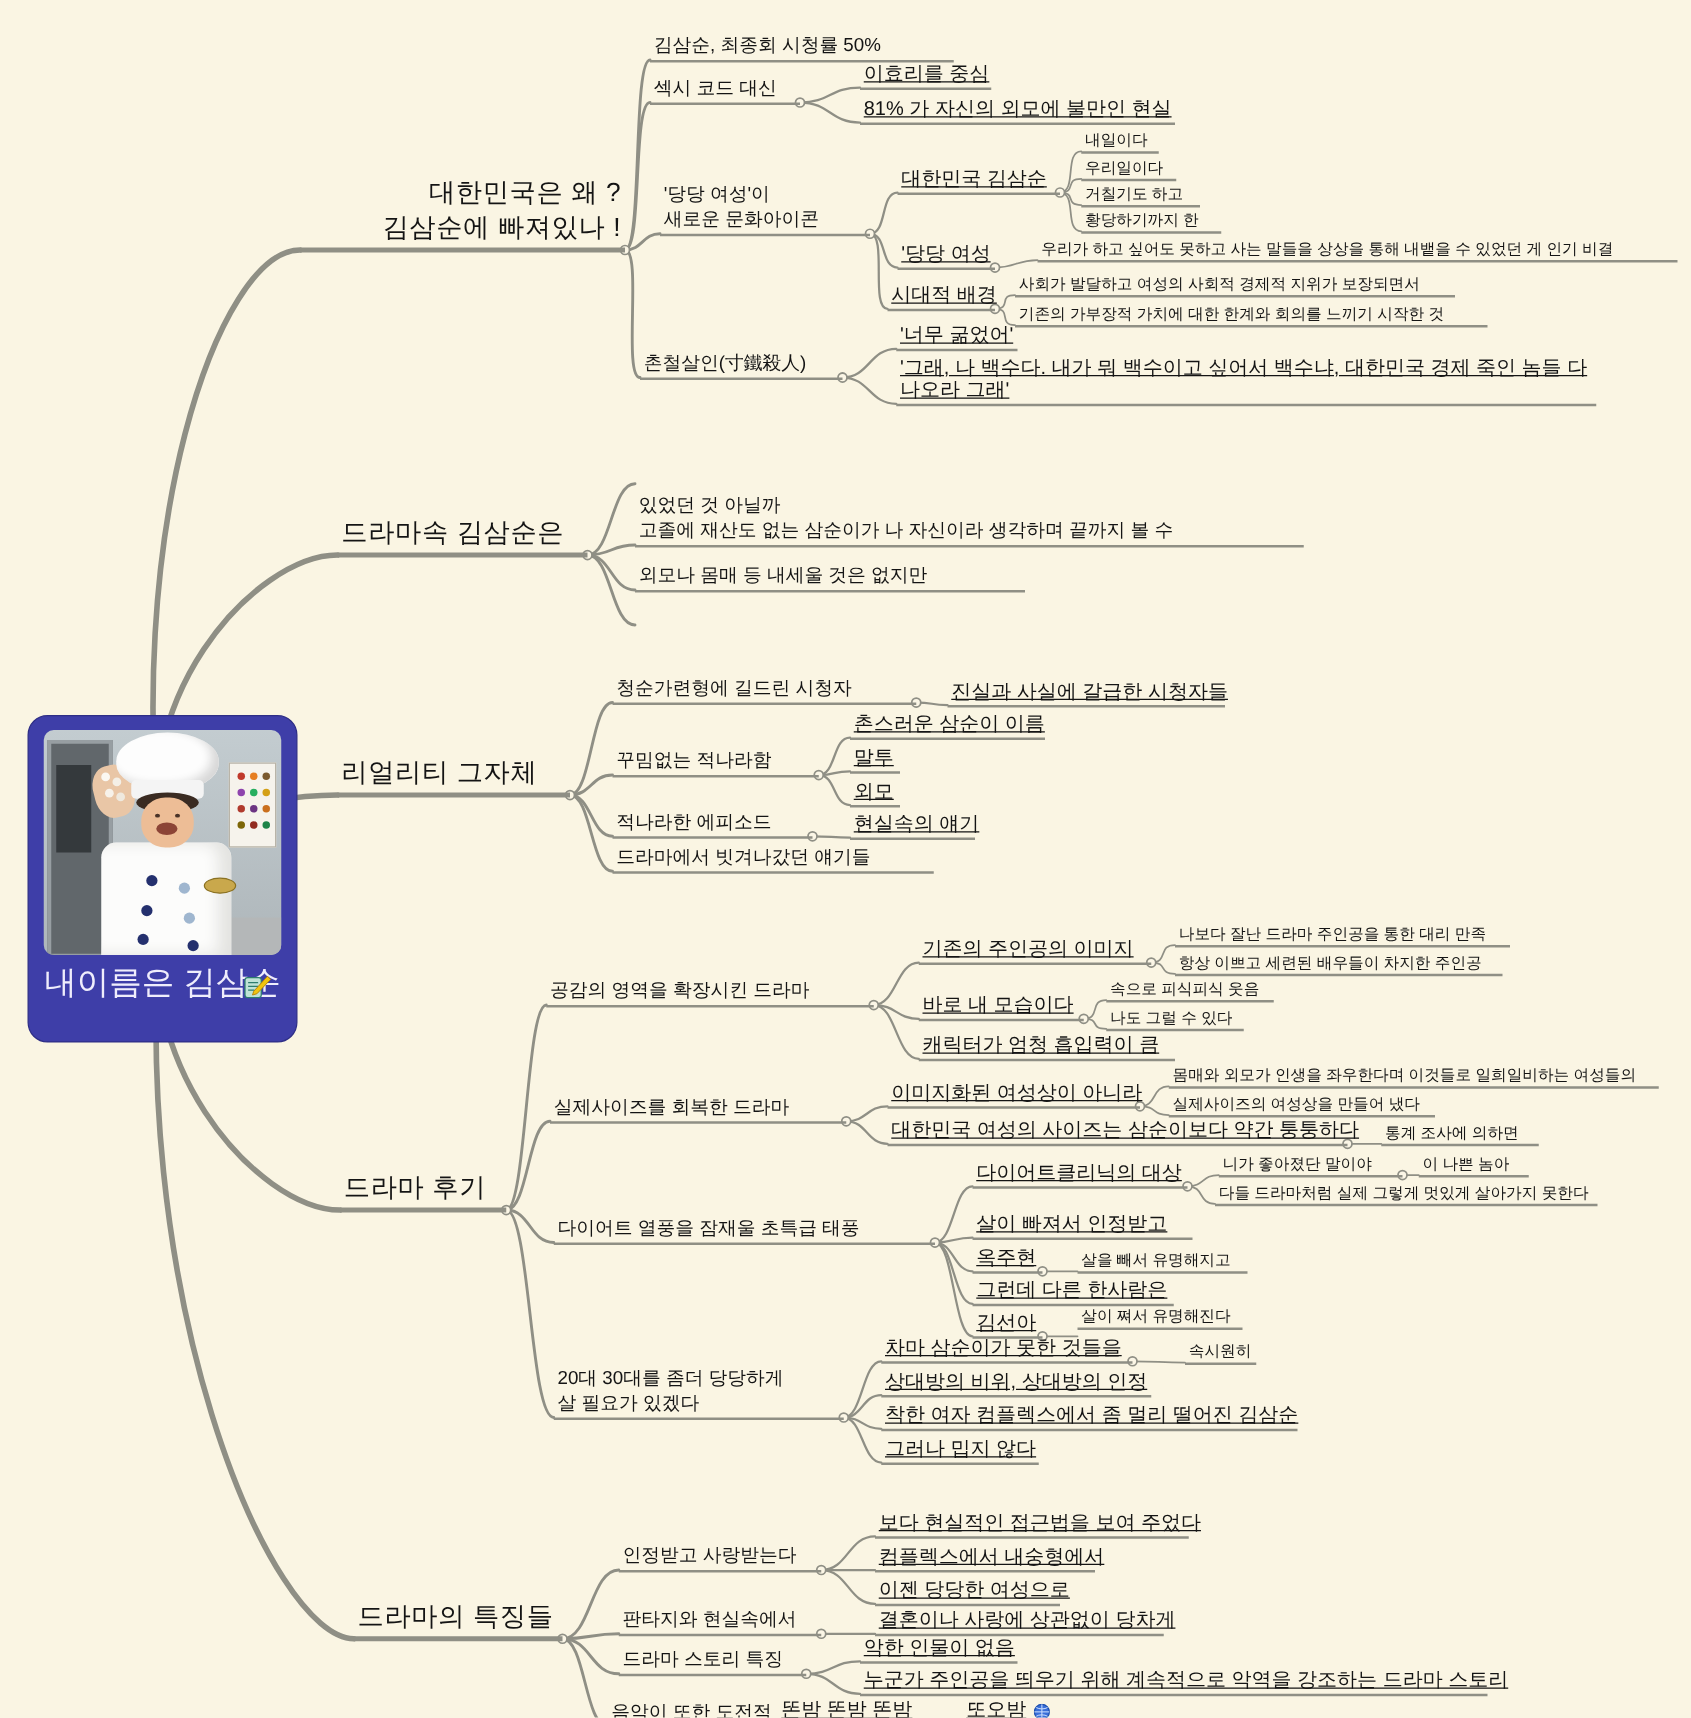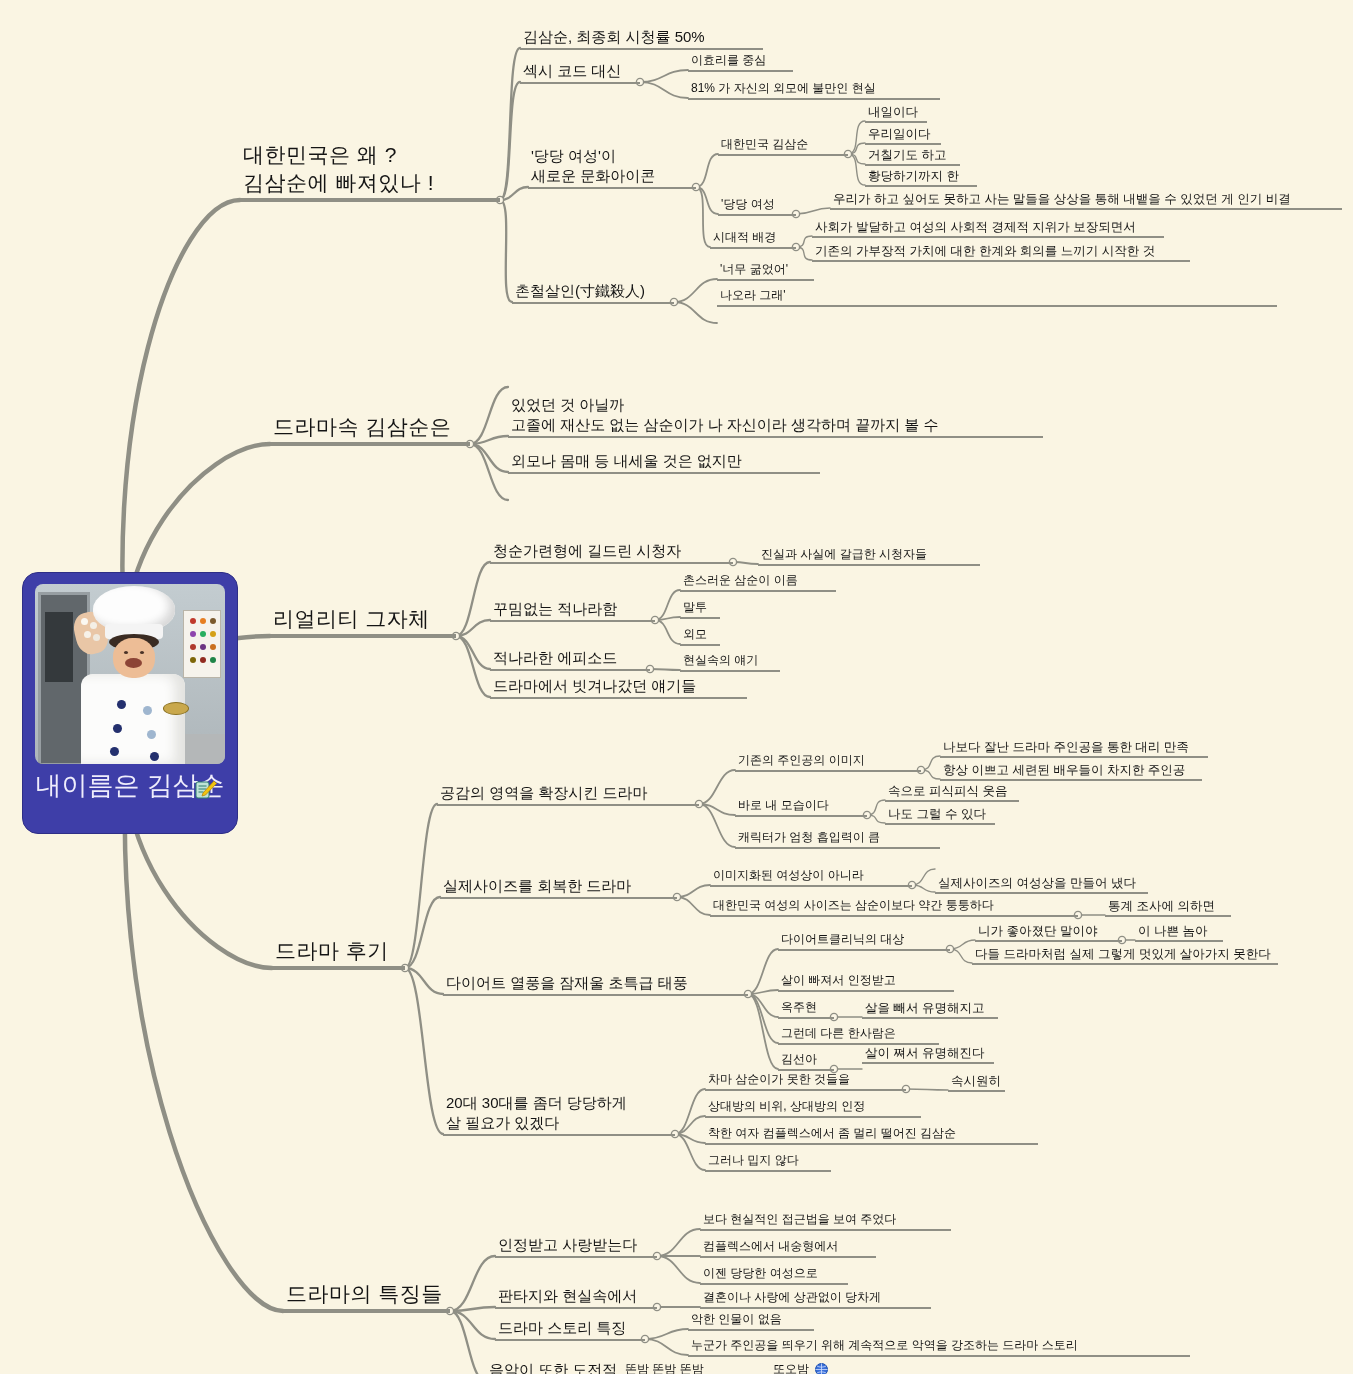--- a/index.html
+++ b/index.html
@@ -5,23 +5,23 @@
   html,body{margin:0;padding:0;}
   body{width:1353px;height:1374px;overflow:hidden;background:#FAF5E3;
        font-family:"Liberation Sans",sans-serif;}
   #map{position:relative;width:1353px;height:1374px;}
   #edges{position:absolute;left:0;top:0;pointer-events:none;}
   .node{position:absolute;border-bottom:2px solid #8F8F85;color:#141414;
         padding:0 3px 1px 3px;box-sizing:border-box;}
   .node span{display:block;white-space:nowrap;}
   .d1{font-size:21px;line-height:28px;border-bottom-width:4px;font-weight:500;letter-spacing:.5px;}
   .d2{font-size:15px;line-height:20px;}
-  .d3{font-size:12px;line-height:18px;}
+  .d3{font-size:16px;line-height:18px;text-decoration:underline;}
   .d4,.d5{font-size:12.5px;line-height:16px;}
-  .center{text-align:left;}
+  .center{text-align:right;}
   .inline-ico{display:inline-block;vertical-align:-2px;margin-left:6px;}
   .node .row{display:flex;align-items:center;}
 
   
   .rootbox{position:absolute;left:22px;top:572px;width:216px;height:262px;
            background:#3E3EA8;border:1px solid #2E2E86;border-radius:16px;box-sizing:border-box;}
   .photo{position:absolute;left:12px;top:11px;width:190px;height:180px;border-radius:8px;
          overflow:hidden;background:linear-gradient(#c3ccd0,#aeb6ba);}
   .ph{position:absolute;}
   .ph-oven{left:3px;top:8px;width:46px;height:168px;background:#61676b;border:3px solid #979ea2;}
@@ -220,20 +220,21 @@
   <div class="node d4" style="left:812px;top:243px;width:378px">
       <span>기존의 가부장적 가치에 대한 한계와 회의를 느끼기 시작한 것</span>
     </div>
   <div class="node d2" style="left:512px;top:281px;width:162px">
       <span>촌철살인(寸鐵殺人)</span>
     </div>
   <div class="node d3" style="left:717px;top:260px;width:97px">
       <span>'너무 굶었어'</span>
     </div>
   <div class="node d3" style="left:717px;top:286px;width:560px">
+      <span>'그래, 나 백수다. 내가 뭐 백수이고 싶어서 백수냐, 대한민국 경제 죽인 놈들 다</span>
       <span>나오라 그래'</span>
     </div>
 
   <div class="node d1" style="left:270px;top:413px;width:200px">
       <span>드라마속 김삼순은</span>
     </div>
   <div class="node d2" style="left:508px;top:395px;width:535px">
       <span>있었던 것 아닐까</span>
       <span>고졸에 재산도 없는 삼순이가 나 자신이라 생각하며 끝까지 볼 수</span>
     </div>
@@ -297,20 +298,23 @@
       <span>나도 그럴 수 있다</span>
     </div>
   <div class="node d3" style="left:735px;top:828px;width:205px">
       <span>캐릭터가 엄청 흡입력이 큼</span>
     </div>
   <div class="node d2" style="left:440px;top:876px;width:237px">
       <span>실제사이즈를 회복한 드라마</span>
     </div>
   <div class="node d3" style="left:710px;top:866px;width:202px">
       <span>이미지화된 여성상이 아니라</span>
+    </div>
+  <div class="node d4" style="left:935px;top:852px;width:392px">
+      <span>몸매와 외모가 인생을 좌우한다며 이것들로 일희일비하는 여성들의</span>
     </div>
   <div class="node d4" style="left:935px;top:875px;width:213px">
       <span>실제사이즈의 여성상을 만들어 냈다</span>
     </div>
   <div class="node d3" style="left:710px;top:896px;width:368px">
       <span>대한민국 여성의 사이즈는 삼순이보다 약간 퉁퉁하다</span>
     </div>
   <div class="node d4" style="left:1105px;top:898px;width:126px">
       <span>통계 조사에 의하면</span>
     </div>

